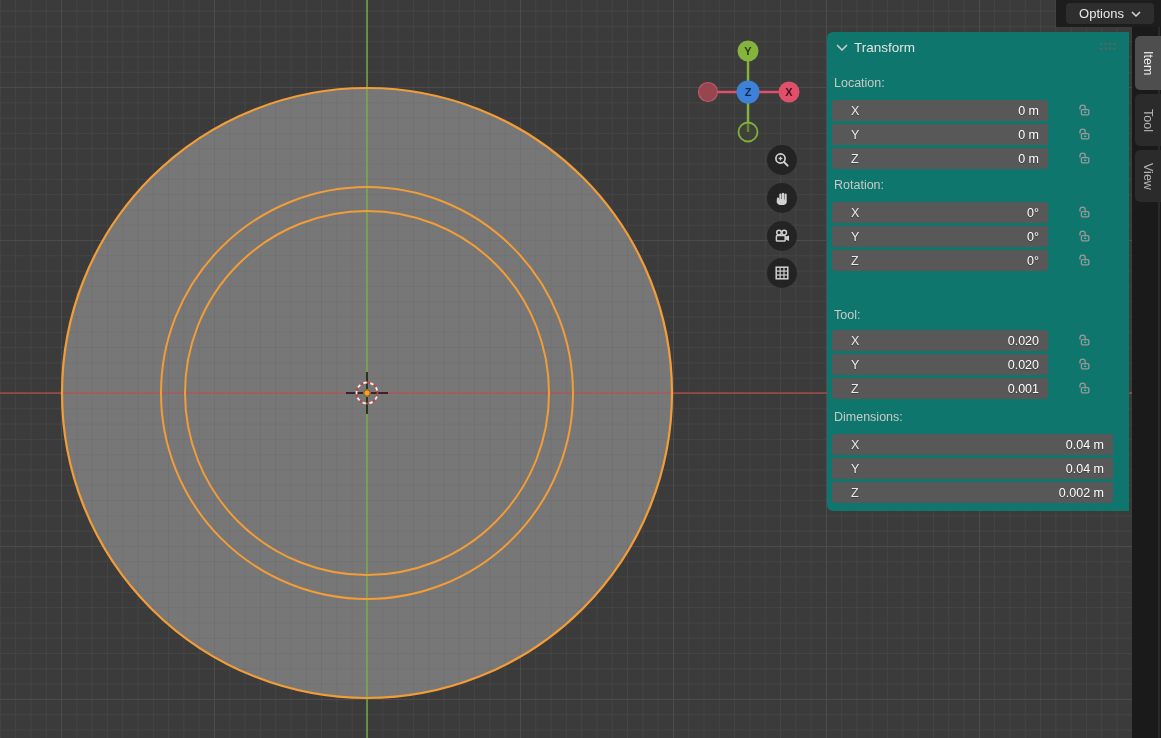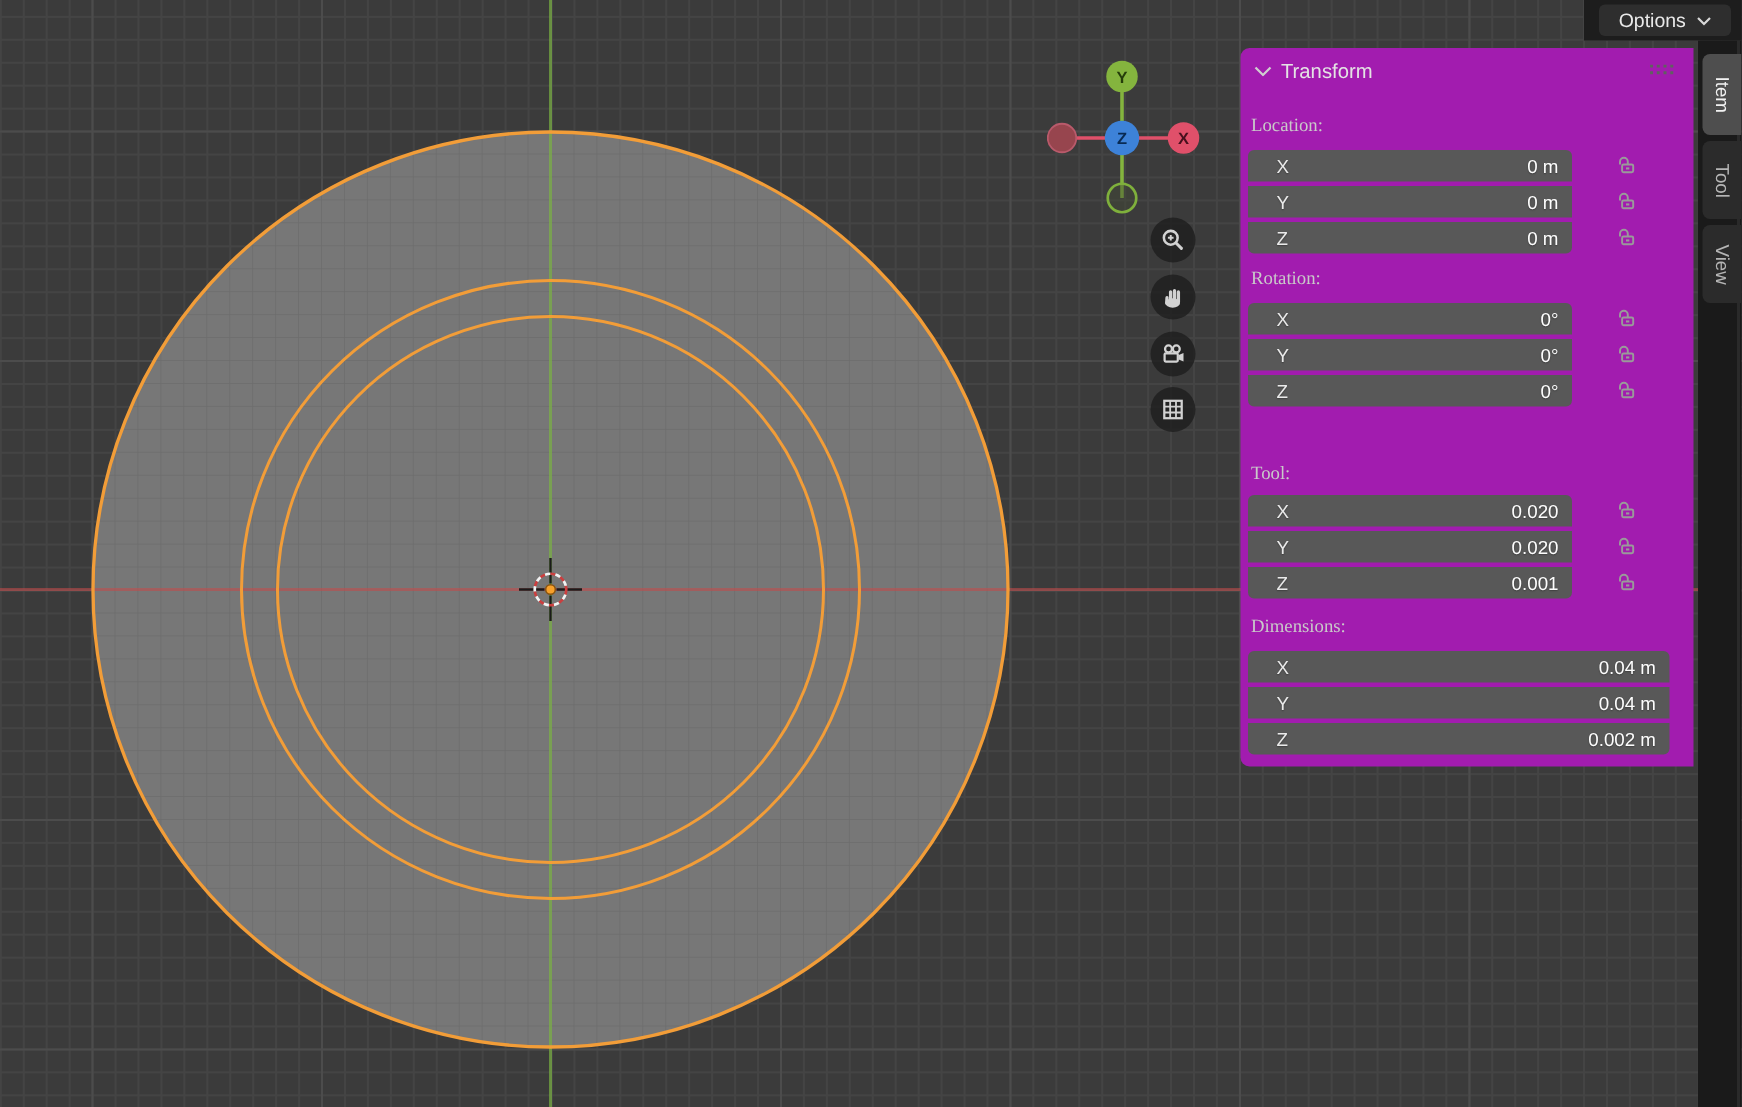--- a/index.html
+++ b/index.html
@@ -41,26 +41,26 @@
   
   .tabstrip { position:absolute; left:1132px; top:27px; width:29px; height:711px; background:#1a1a1a; }
   .tabstrip-edge { position:absolute; right:1px; top:0; width:2px; height:711px; background:#2a2a2a; }
   .vtab { position:absolute; left:3px; width:26px; border-radius:5px 0 0 5px;
     display:flex; align-items:center; justify-content:center;
     writing-mode:vertical-rl; font-size:12.5px; color:#b5b5b5; background:#2b2b2b; }
   .vtab.active { background:#4e4e4e; color:#f2f2f2; }
 
   
   .panel { position:absolute; left:827px; top:32px; width:302px; height:479px;
-    background:#a21caf; border-radius:6px 0 0 6px; color:#e4e4e4; }
+    background:#0f766e; border-radius:6px 0 0 6px; color:#e4e4e4; }
   .panel-header { position:absolute; left:0; top:0; width:100%; height:30px; }
   .panel-title { position:absolute; left:27px; top:8px; font-size:13.5px; color:#e4e4e4; }
   .panel-collapse { position:absolute; left:9px; top:11px; }
   .panel-grip { position:absolute; right:13px; top:11px; }
-  .sec-label { position:absolute; left:7px; font-size:12.5px; color:#c9c9c9;font-family:Liberation Serif, serif; }
+  .sec-label { position:absolute; left:7px; font-size:12.5px; color:#c9c9c9; }
   .row { position:absolute; left:5px; width:216px; height:21px; background:#585858;
     display:flex; align-items:center; justify-content:space-between;
     padding:0 9px 0 19px; font-size:12.5px; color:#fdfdfd;
     text-shadow:0 1px 1px rgba(0,0,0,0.3); }
   .row.wide { width:281px; }
   .row.first { border-radius:4px 4px 0 0; }
   .row.last  { border-radius:0 0 4px 4px; }
   .row .axis { color:#eaeaea; }
   .dropdown { position:absolute; left:5px; width:281px; height:21px; background:#282828;
     border-radius:4px; display:flex; align-items:center; justify-content:space-between;

